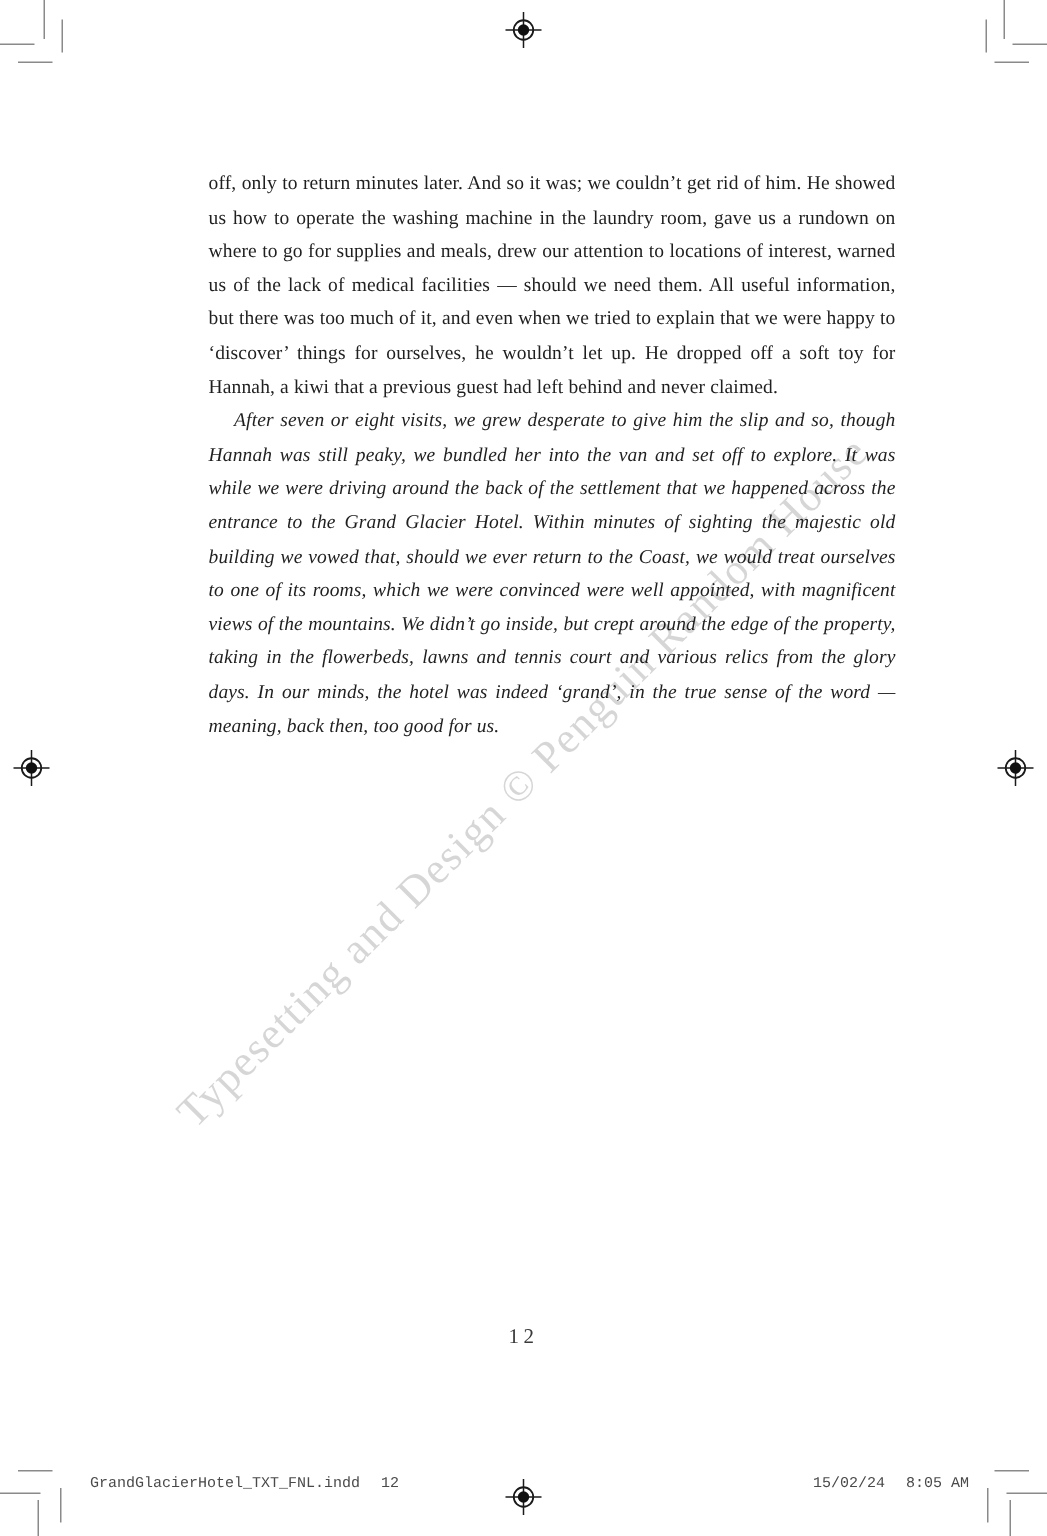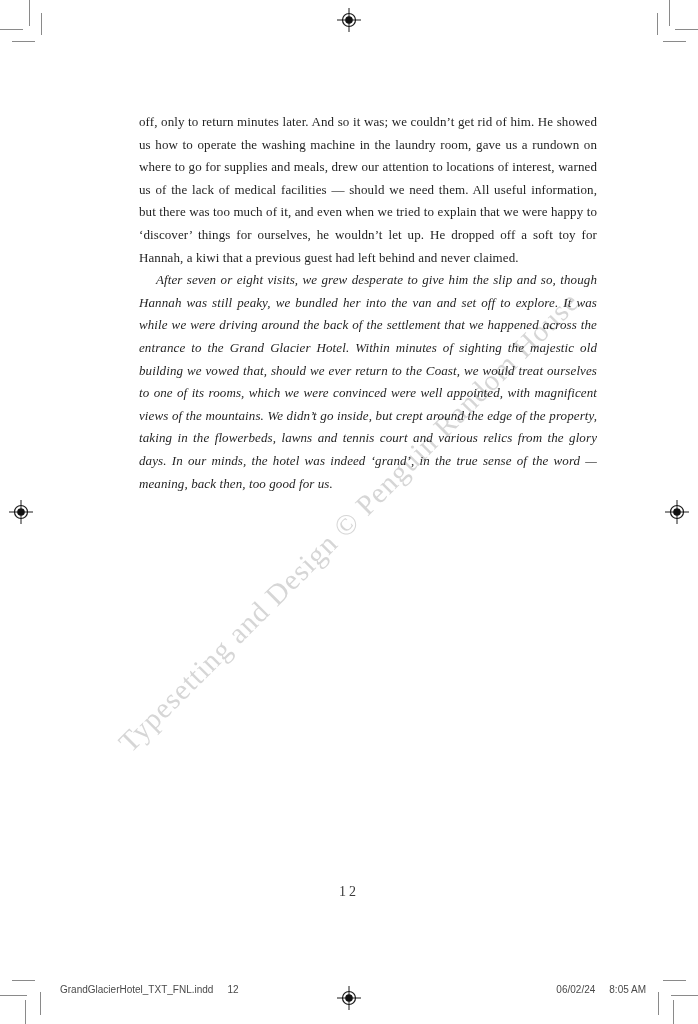--- a/index.html
+++ b/index.html
@@ -69,21 +69,21 @@
     font-family: "Liberation Serif", serif;
     font-size: 14px;
     letter-spacing: 3px;
     color: #3a3a3a;
   }
 
   
   .slug {
     position: absolute;
     top: 984px;
-    font-family: Liberation Sans, sans-serif;
+    font-family: Liberation Mono, monospace;
     font-size: 10px;
     color: #4a4a4a;
     white-space: nowrap;
   }
   .slug.left { left: 60px; }
   .slug.right { right: 52px; }
   .slug .gap { display: inline-block; width: 14px; }
 </style>
 </head>
 <body>
@@ -146,16 +146,16 @@
     <p>off, only to return minutes later. And so it was; we couldn’t get rid of him. He showed us how to operate the washing machine in the laundry room, gave us a rundown on where to go for supplies and meals, drew our attention to locations of interest, warned us of the lack of medical facilities — should we need them. All useful information, but there was too much of it, and even when we tried to explain that we were happy to ‘discover’ things for ourselves, he wouldn’t let up. He dropped off a soft toy for Hannah, a kiwi that a previous guest had left behind and never claimed.</p>
     <p class="indent">After seven or eight visits, we grew desperate to give him the slip and so, though Hannah was still peaky, we bundled her into the van and set off to explore. It was while we were driving around the back of the settlement that we happened across the entrance to the Grand Glacier Hotel. Within minutes of sighting the majestic old building we vowed that, should we ever return to the Coast, we would treat ourselves to one of its rooms, which we were convinced were well appointed, with magnificent views of the mountains. We didn’t go inside, but crept around the edge of the property, taking in the flowerbeds, lawns and tennis court and various relics from the glory days. In our minds, the hotel was indeed ‘grand’, in the true sense of the word — meaning, back then, too good for us.</p>
   </div>
 
   <div class="folio">12</div>
 
   <div class="slug left">
     <span>GrandGlacierHotel_TXT_FNL.indd</span><span class="gap"></span><span>12</span>
   </div>
   <div class="slug right">
-    <span>06/02/24</span><span class="gap"></span><span>8:05 AM</span>
+    <span>15/02/24</span><span class="gap"></span><span>8:05 AM</span>
   </div>
 
 </div>
 
 </body></html>

